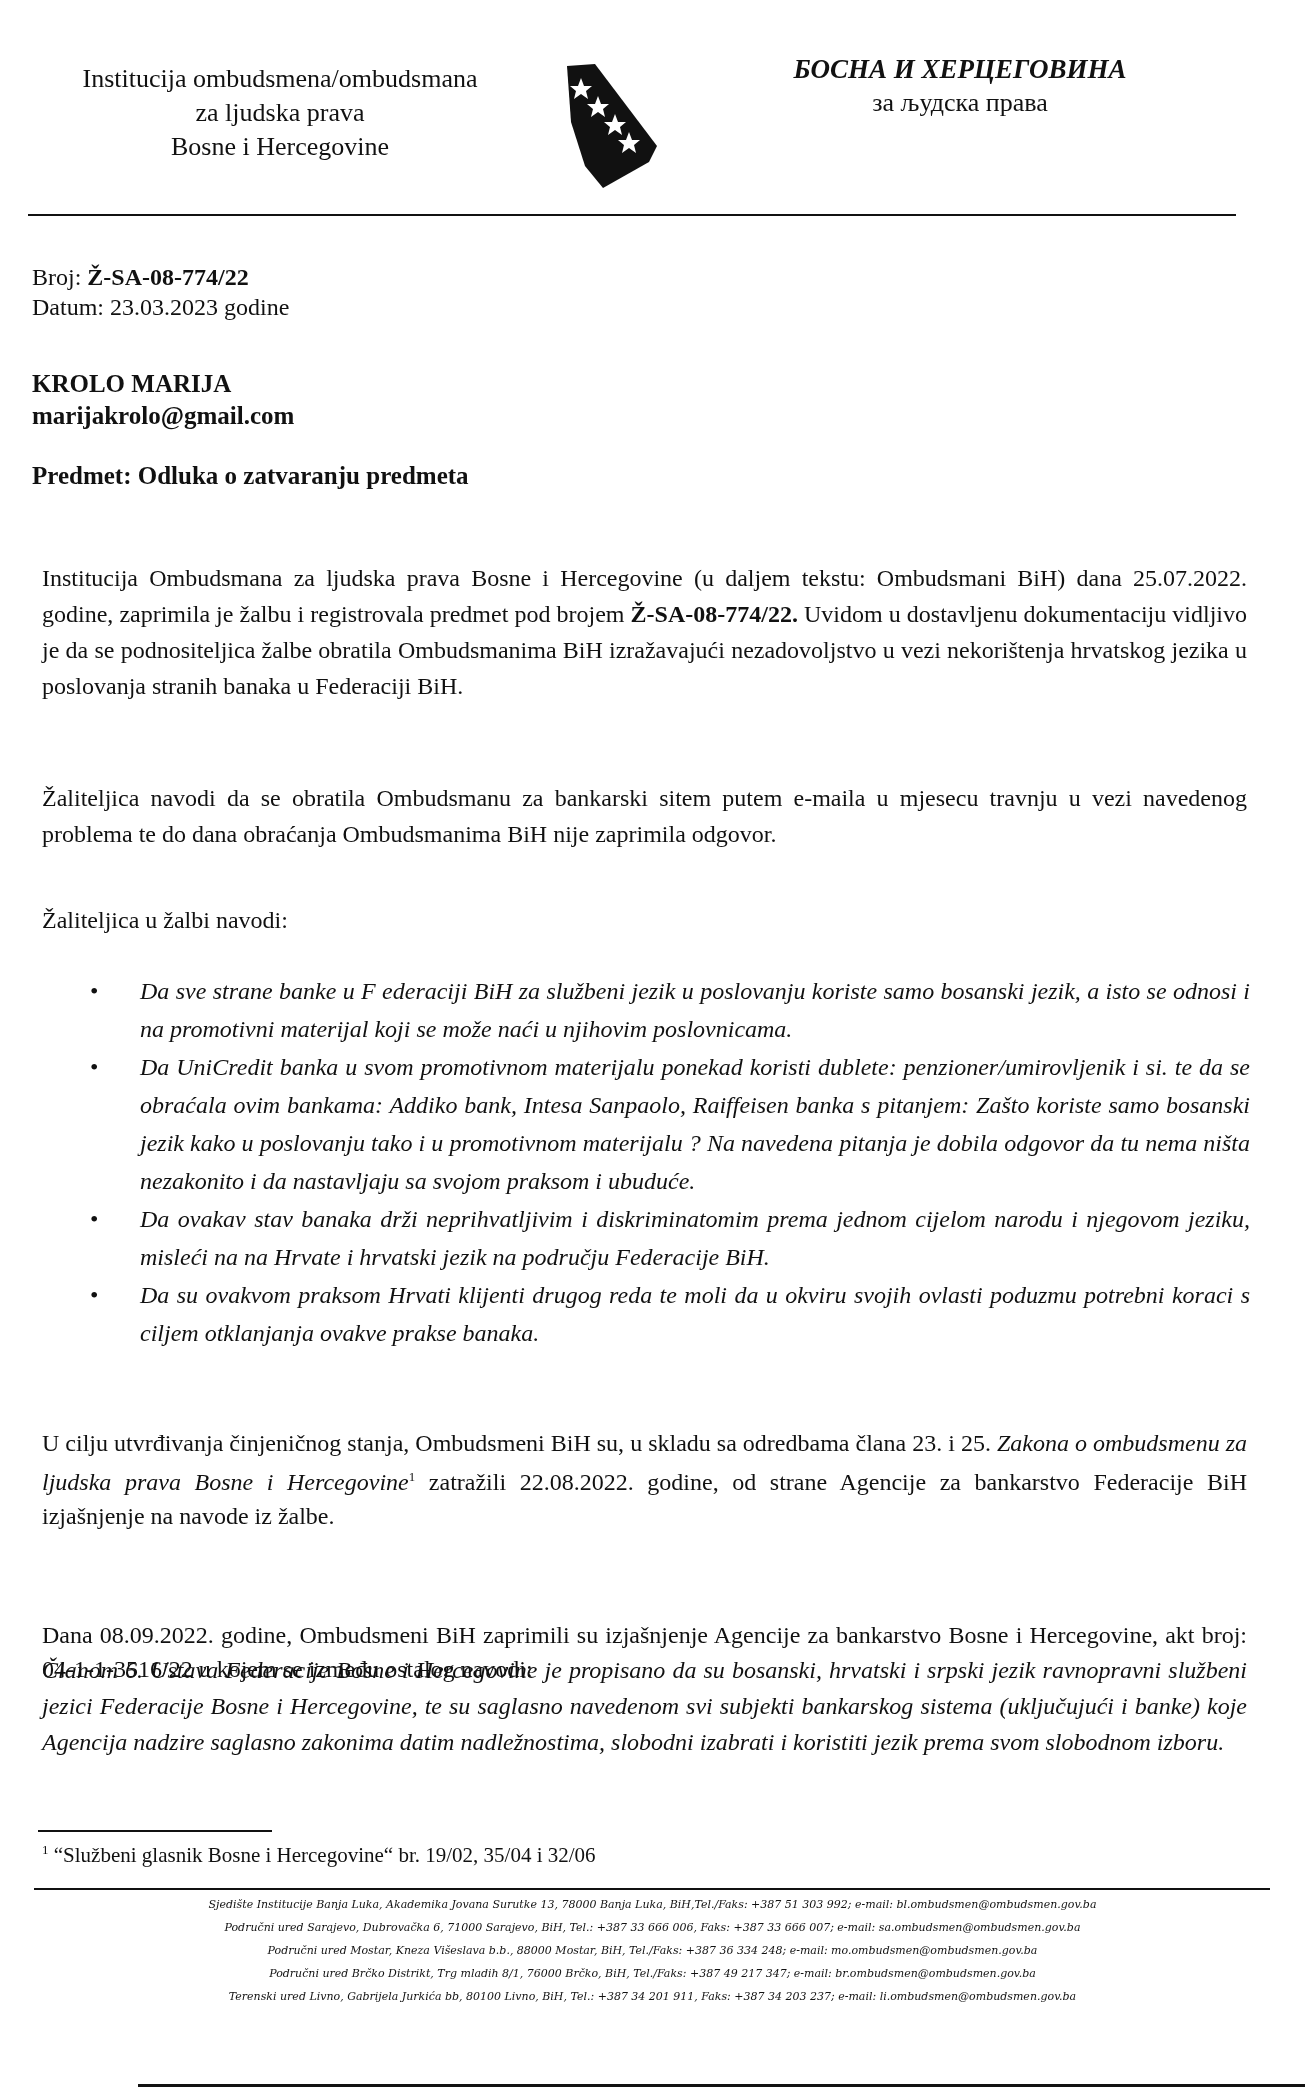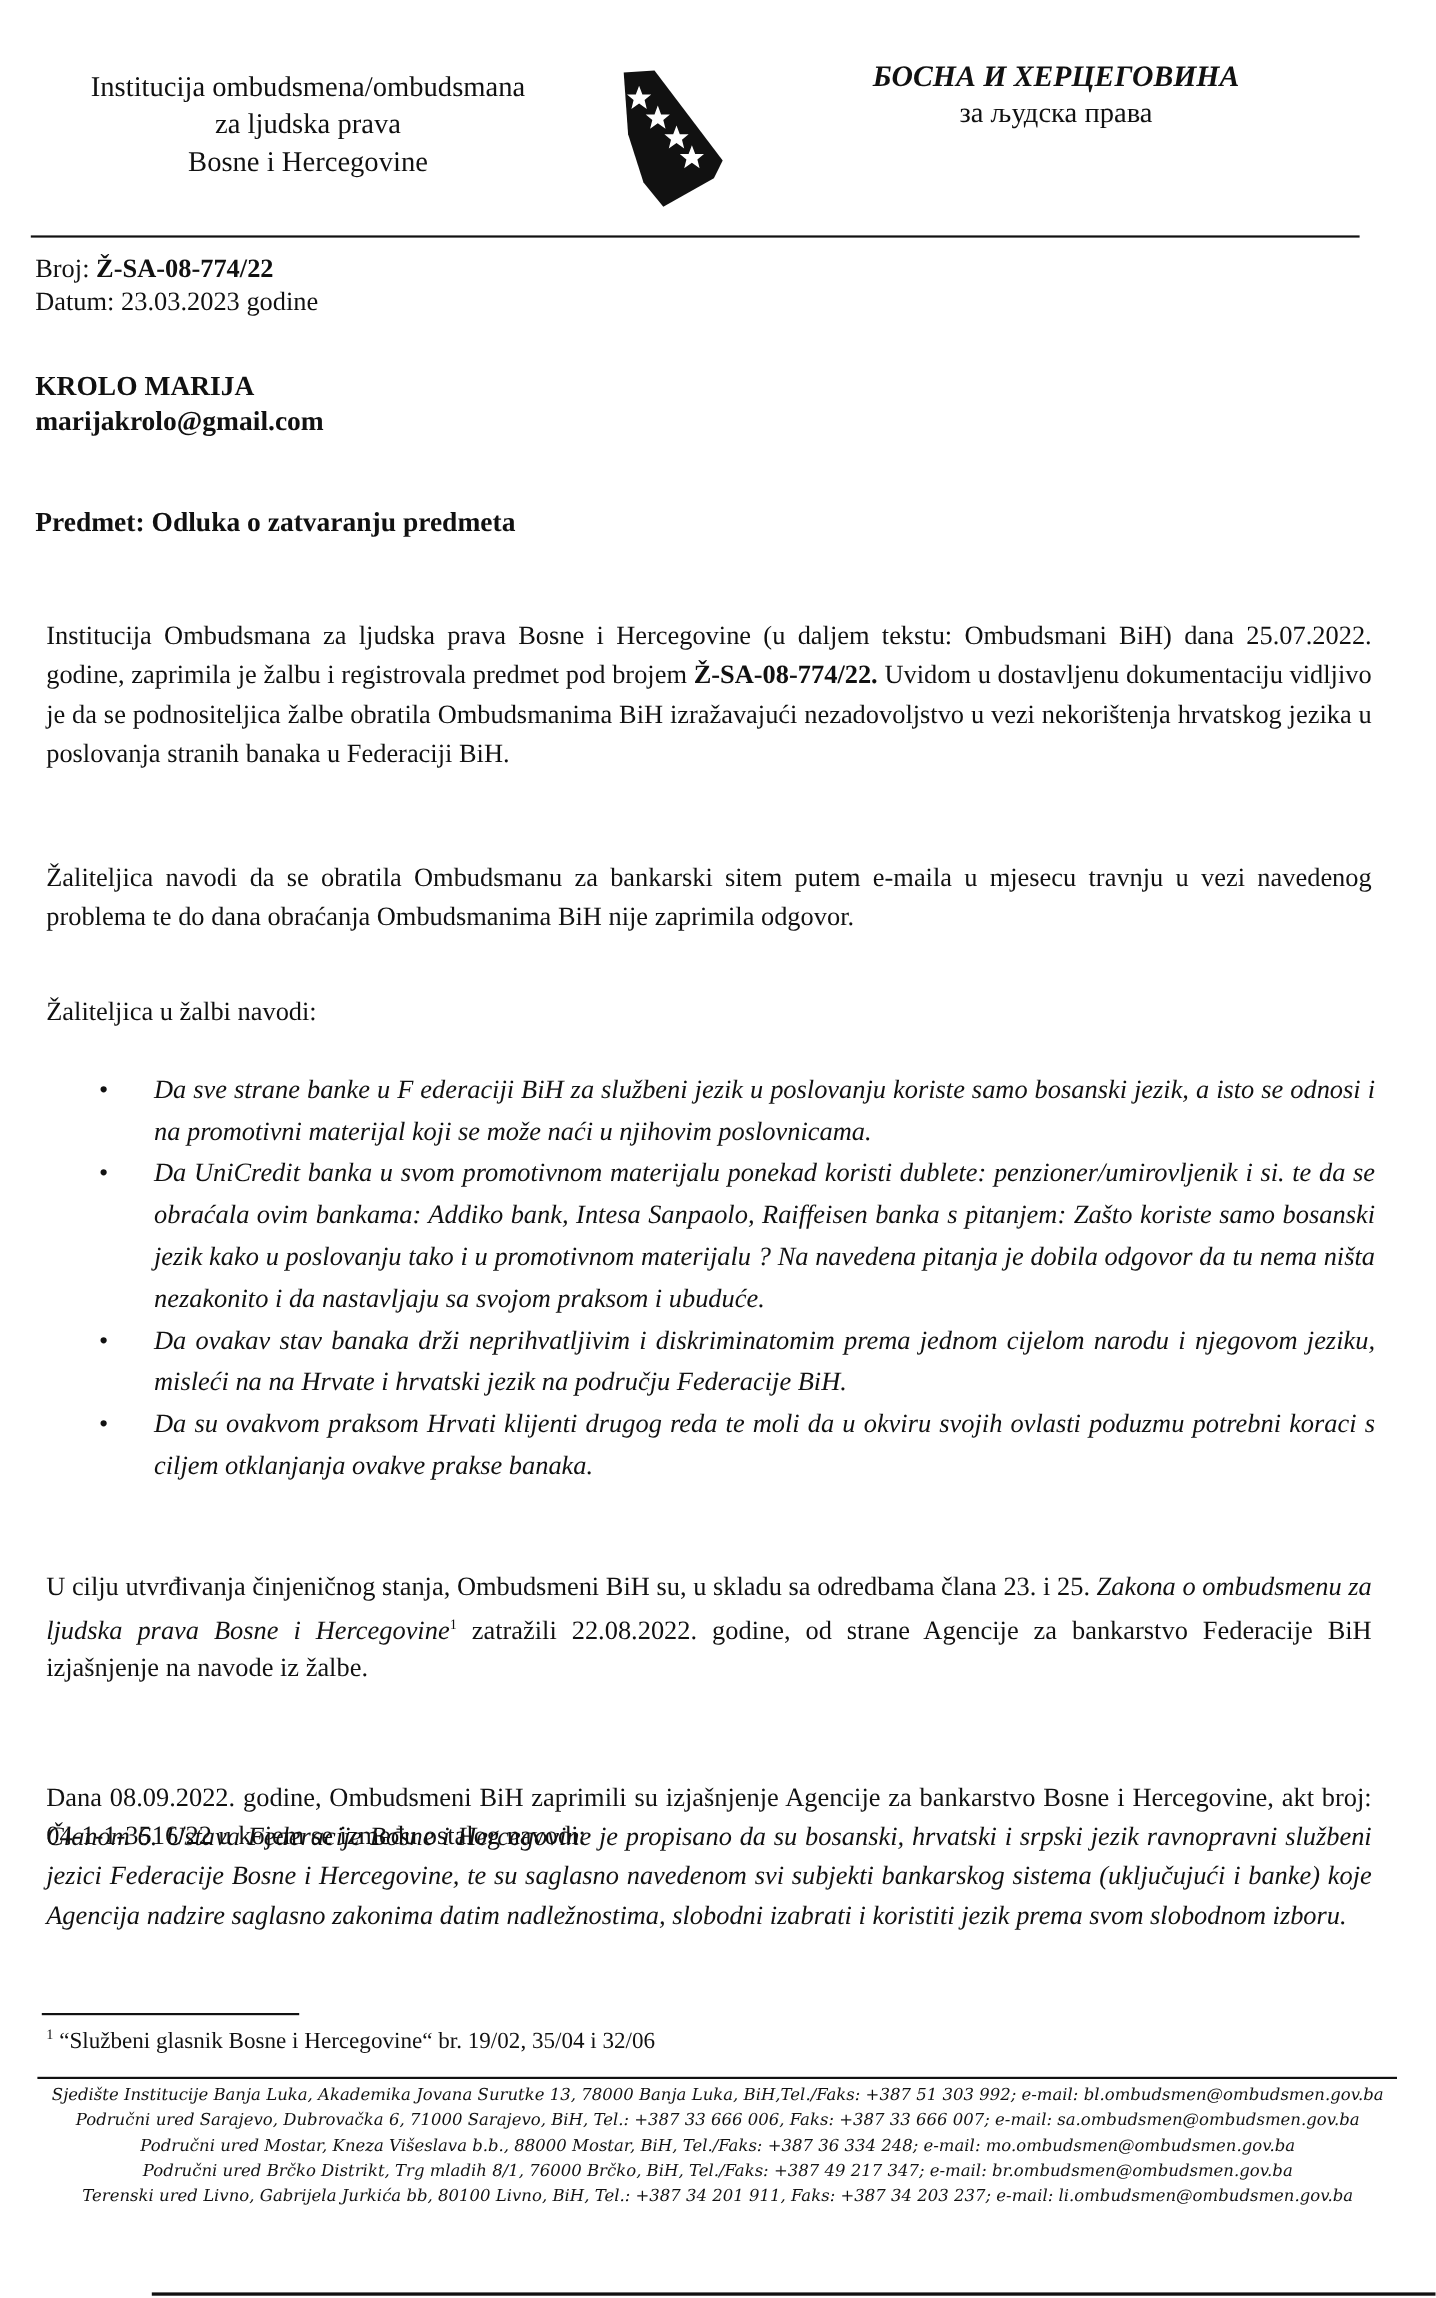--- a/index.html
+++ b/index.html
@@ -4,29 +4,29 @@
 <style>
   html, body { margin: 0; padding: 0; background: #ffffff; }
   body {
     width: 1305px; height: 2089px; position: relative; overflow: hidden;
     font-family: "Liberation Serif", "DejaVu Serif", serif; color: #111;
   }
   .abs { position: absolute; }
   .head-block { text-align: center; line-height: 34px; font-size: 26px; }
   .head-title { font-weight: bold; font-style: italic; font-size: 27px; }
   .rule { position: absolute; background: #111; }
-  .meta { font-size: 24px; line-height: 30px; }
+  .meta { font-size: 24px; line-height: 30px; margin-top: 32px; }
   .bold { font-weight: bold; }
   .para { font-size: 24px; line-height: 36px; text-align: justify; width: 1205px; left: 42px; }
   .bullets { left: 90px; width: 1160px; margin: 0; padding: 0; list-style: none; }
   .bullets li { position: relative; font-style: italic; font-size: 24px; line-height: 38px; text-align: justify; padding-left: 50px; }
   .bullets li .dot { position: absolute; left: 0; top: 0; font-style: normal; }
   .italic { font-style: italic; }
   .footnote { font-size: 21px; left: 42px; }
-  .footer { font-style: italic; font-size: 15px; line-height: 23px; text-align: center; width: 1305px; left: 0; font-family: "DejaVu Serif", serif; }
+  .footer { font-style: italic; font-size: 11px; line-height: 23px; text-align: center; width: 1305px; left: 0; font-family: "DejaVu Serif", serif; }
   sup { font-size: 13px; }
 </style>
 </head>
 <body>
 
 <div class="abs head-block" style="left:60px; top:62px; width:440px;">
   <div>Institucija ombudsmena/ombudsmana</div>
   <div>za ljudska prava</div>
   <div>Bosne i Hercegovine</div>
 </div>

